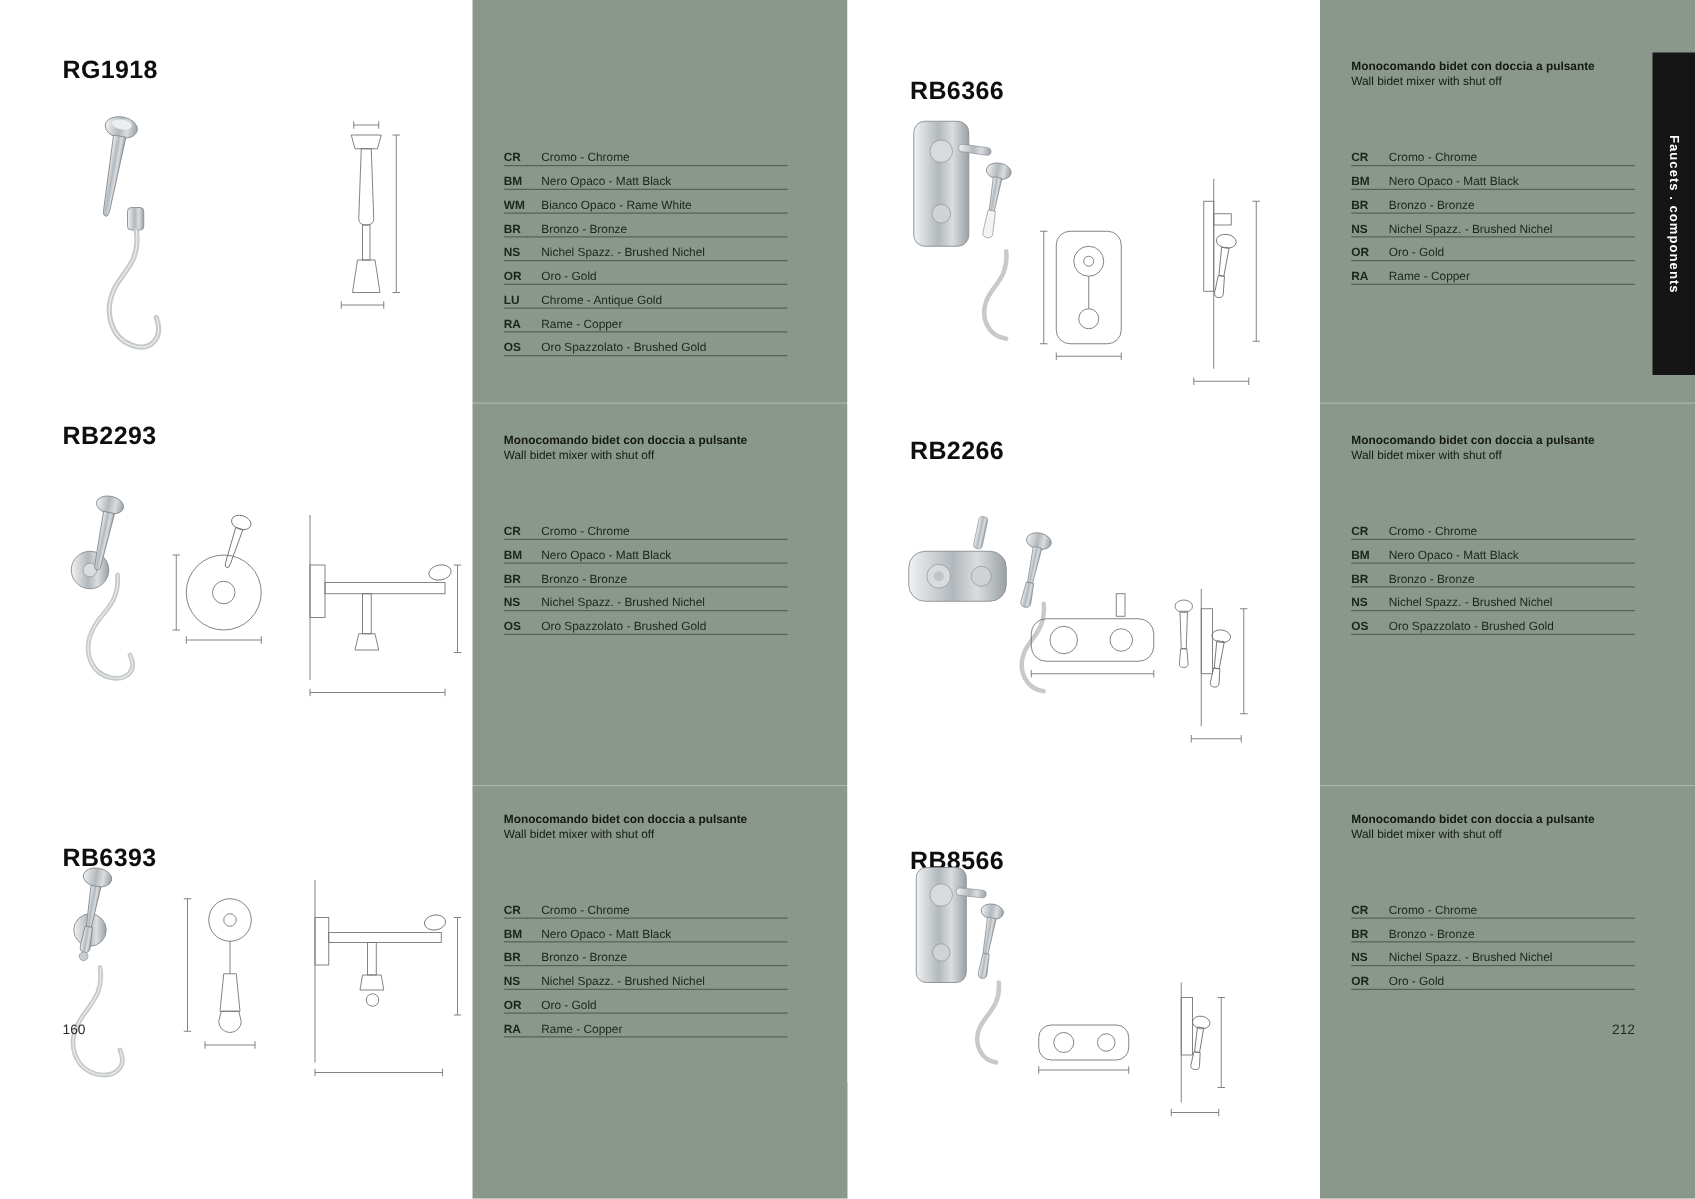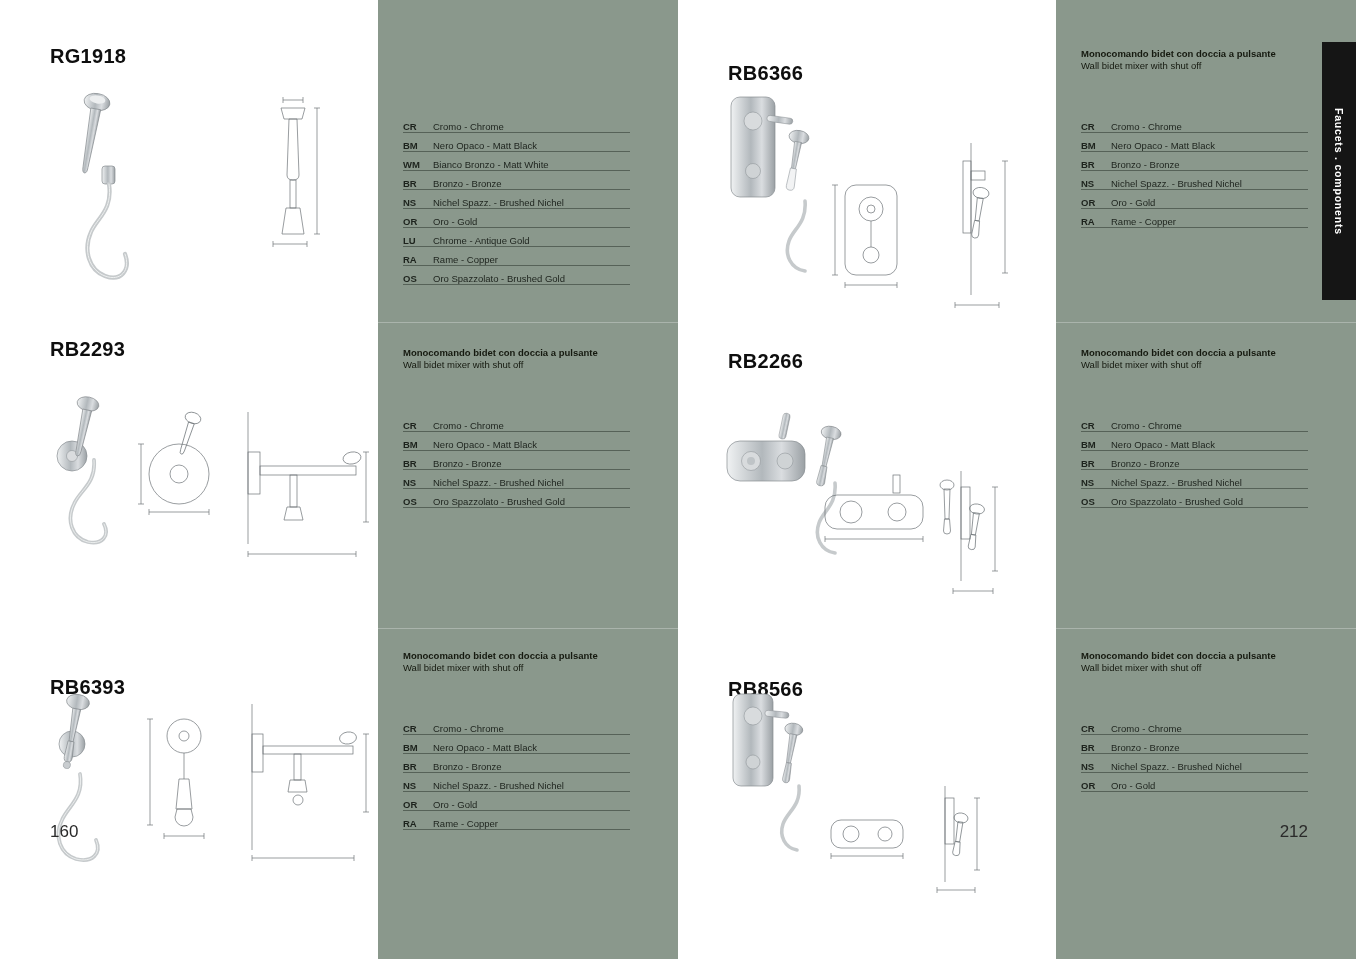--- a/index.html
+++ b/index.html
@@ -17,21 +17,21 @@
   .pcode{position:absolute;left:50px;margin:0;font-size:20px;font-weight:700;letter-spacing:.3px;color:#0e0e0e;line-height:22px}
   .art{position:absolute}
   .panel-block{position:absolute;left:403px;width:227px}
   .tline{font-size:9.5px;line-height:12px;color:#15190f}
   .ptitle .tline{font-weight:700}
   .tline:empty{display:none}
   .ftable{position:absolute;top:66px;left:0;width:227px}
   .frow{display:flex;align-items:flex-end;height:18px;border-bottom:1px solid rgba(44,54,45,.55);font-size:9.5px;color:#1d231d}
   .fcode{width:30px;font-weight:700;flex:0 0 30px}
   .fname{flex:1}
-  .pagenum{position:absolute;bottom:24px;font-size:17px;color:#2a2a2a}
+  .pagenum{position:absolute;bottom:36px;font-size:11px;color:#2a2a2a}
   #pn-left{left:50px}
   #pn-right{right:48px}
   .tab{position:absolute;top:42px;right:0;width:34px;height:258px;background:var(--tab-black,#151515);display:flex;align-items:center;justify-content:center}
   .tab span{writing-mode:vertical-rl;font-size:10.5px;font-weight:700;letter-spacing:.8px;color:#fff;white-space:nowrap}
 </style>
 </head>
 <body>
 
 <svg width="0" height="0" style="position:absolute" aria-hidden="true">
   <defs>
@@ -76,21 +76,21 @@
         <div class="frow">
           <span class="fcode">CR</span>
           <span class="fname">Cromo - Chrome</span>
         </div>
         <div class="frow">
           <span class="fcode">BM</span>
           <span class="fname">Nero Opaco - Matt Black</span>
         </div>
         <div class="frow">
           <span class="fcode">WM</span>
-          <span class="fname">Bianco Bronzo - Matt White</span>
+          <span class="fname">Bianco Opaco - Rame White</span>
         </div>
         <div class="frow">
           <span class="fcode">BR</span>
           <span class="fname">Bronzo - Bronze</span>
         </div>
         <div class="frow">
           <span class="fcode">NS</span>
           <span class="fname">Nichel Spazz. - Brushed Nichel</span>
         </div>
         <div class="frow">

